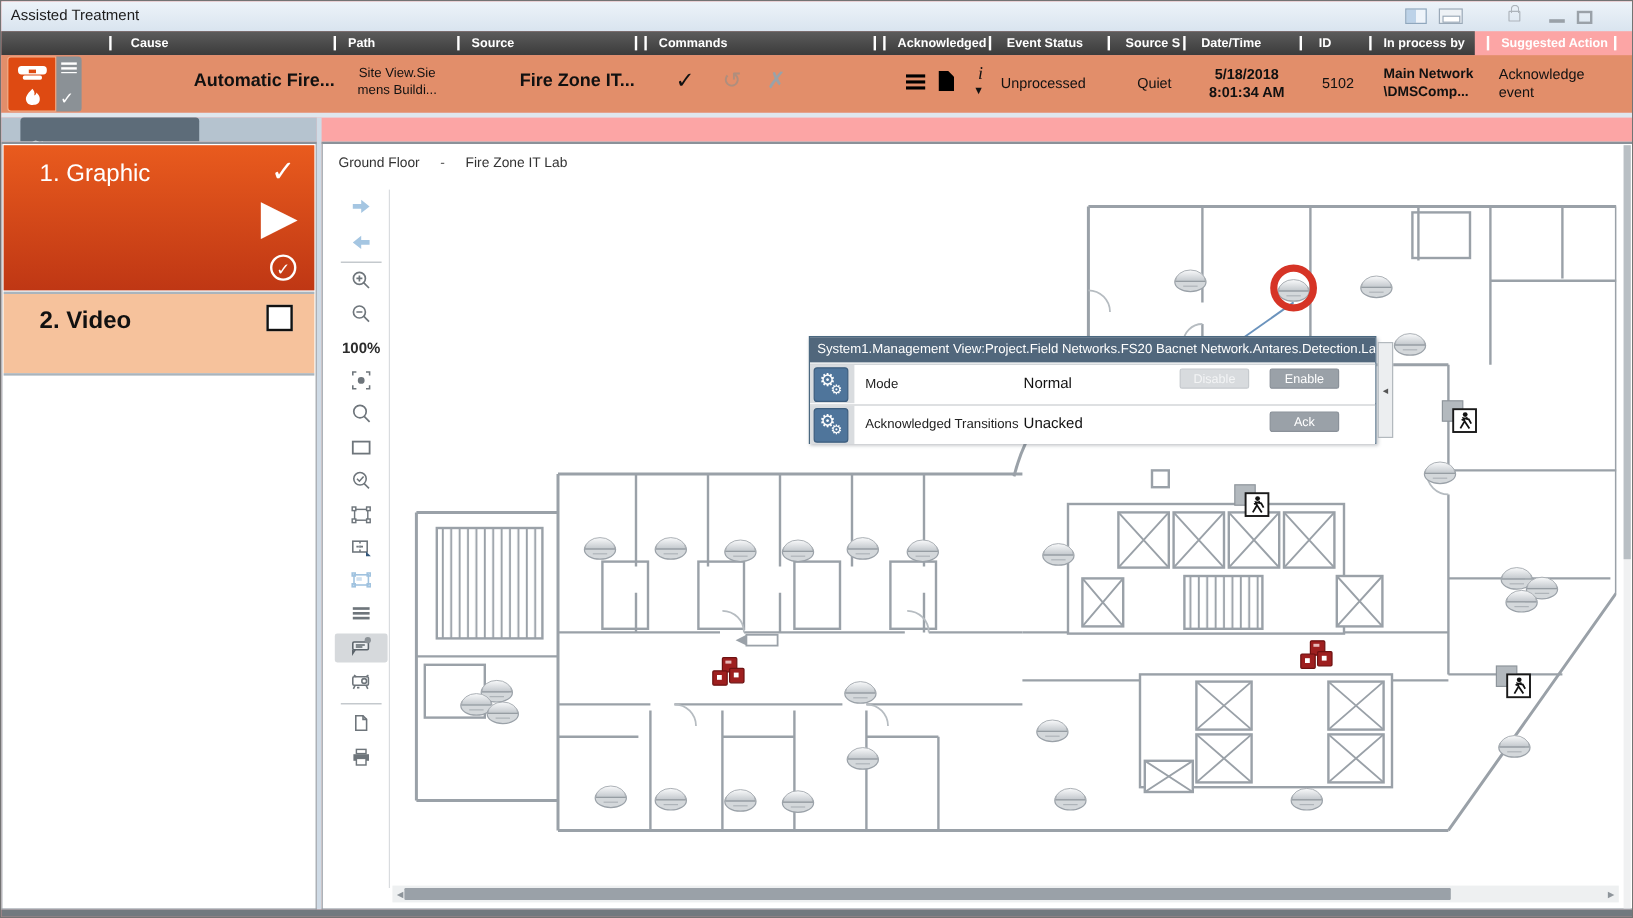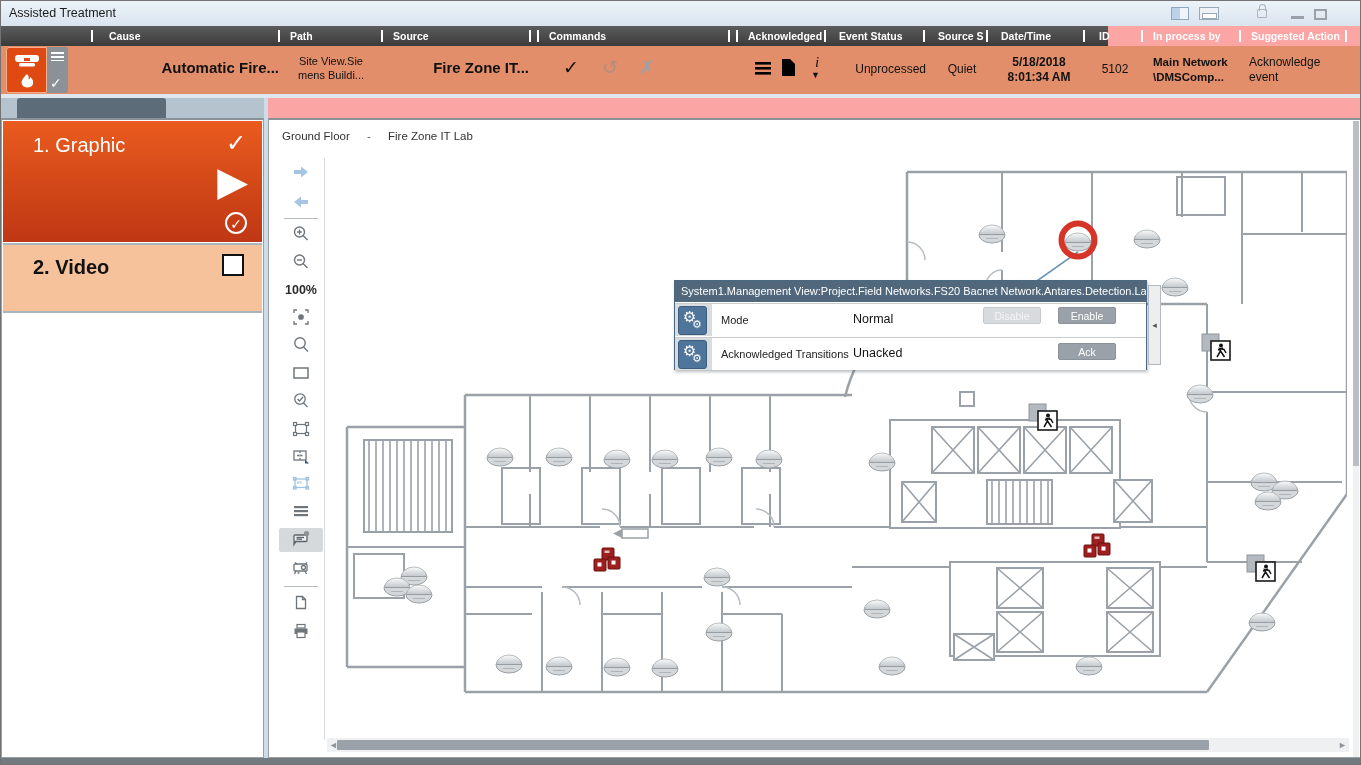--- a/index.html
+++ b/index.html
@@ -12,21 +12,21 @@
   .wc{position:absolute;top:6px;}
   .wc-pane1{left:1170px;width:18px;height:13px;border:1px solid #8fa7bd;background:linear-gradient(90deg,#bcd2e8 0 8px,#eef4fa 8px);}
   .wc-pane2{left:1198px;width:20px;height:13px;border:1px solid #9aa9b8;background:#eef2f6;}
   .wc-pane2::after{content:"";position:absolute;left:2px;top:5px;width:13px;height:4px;border:1px solid #9aa9b8;background:#fff;}
   .wc-lock{left:1256px;top:8px;width:10px;height:9px;border:1.5px solid #adb4bb;border-radius:1px;}
   .wc-lock::before{content:"";position:absolute;left:1px;top:-6px;width:5px;height:6px;border:1.5px solid #adb4bb;border-bottom:none;border-radius:4px 4px 0 0;}
   .wc-min{left:1290px;top:15px;width:13px;height:3px;background:#9aa1a8;}
   .wc-max{left:1313px;top:8px;width:13px;height:11px;border:2px solid #9aa1a8;}
 
   
-  .evhead{position:absolute;left:0;top:25px;width:1107px;height:20px;background:linear-gradient(#5c5c5c,#3b3b3b);}
+  .evhead{position:absolute;left:0;top:25px;width:1228px;height:20px;background:linear-gradient(#5c5c5c,#3b3b3b);}
   .evhead .sep{position:absolute;top:4px;width:2px;height:12px;background:#fff;}
   .evhead .lbl{position:absolute;top:4px;font-size:10.5px;font-weight:bold;color:#fff;white-space:nowrap;}
 
   
   .evrow{position:absolute;left:0;top:45px;width:1361px;height:48px;background:#e28e6a;}
   .evicon{position:absolute;left:5px;top:1px;width:62px;height:46px;}
   .evicon .red{position:absolute;left:0;top:0;width:41px;height:46px;background:#de4a12;border:1px solid #f2b08c;border-radius:3px 0 0 3px;}
   .evicon .grey{position:absolute;left:41px;top:0;width:21px;height:46px;background:#8b9196;border-radius:0 3px 3px 0;}
   .evicon .grey .mini-list{position:absolute;left:4px;top:5px;width:13px;height:9px;
      background:linear-gradient(#fff,#fff) 0 0/13px 2px no-repeat,linear-gradient(#fff,#fff) 0 4px/13px 2px no-repeat,linear-gradient(#fff,#fff) 0 8px/13px 2px no-repeat;}
@@ -38,21 +38,21 @@
   .cmd{position:absolute;top:10px;font-size:19px;font-weight:bold;}
   .cmd-ack{left:562px;color:#111;}
   .cmd-reset{left:601px;color:#b08e7d;font-weight:normal;}
   .cmd-close{left:638px;color:#9aa2a8;}
   .icon-list{position:absolute;left:754px;top:16px;width:16px;height:13px;
      background:linear-gradient(#000,#000) 0 0/16px 2.6px no-repeat,linear-gradient(#000,#000) 0 5px/16px 2.6px no-repeat,linear-gradient(#000,#000) 0 10px/16px 2.6px no-repeat;}
   .icon-doc{position:absolute;left:781px;top:13px;width:13px;height:17px;background:#000;
      clip-path:polygon(0 0,8px 0,13px 5px,13px 17px,0 17px);}
   .icon-info{position:absolute;left:808px;top:8px;width:16px;text-align:center;font-family:"Liberation Serif","DejaVu Serif",serif;font-style:italic;font-size:15px;color:#111;}
   .icon-caret{position:absolute;left:810px;top:24px;font-size:9px;color:#111;}
-  .ev-status{left:833px;top:16px;width:92px;text-align:right;font-size:12px;}
+  .ev-status{left:833px;top:16px;width:92px;text-align:left;font-size:12px;}
   .ev-state{left:930px;top:16px;width:62px;text-align:center;font-size:12px;}
   .ev-dt{left:992px;top:9px;width:92px;text-align:center;font-size:12px;font-weight:bold;line-height:15px;}
   .ev-id{left:1090px;top:16px;width:48px;text-align:center;font-size:12px;}
   .ev-proc{left:1152px;top:9px;width:88px;font-size:11.5px;font-weight:bold;line-height:15px;}
   .ev-sugg{left:1248px;top:9px;width:100px;font-size:12px;line-height:15px;}
   .under-strip{position:absolute;left:0;top:93px;width:1361px;height:4px;background:#dfe7ee;}
 
   
   .tabstrip-left{position:absolute;left:0;top:97px;width:263px;height:20px;background:#b5c3cf;}
   .tabstrip-right{position:absolute;left:267px;top:97px;width:1094px;height:20px;background:#b5c3cf;}

